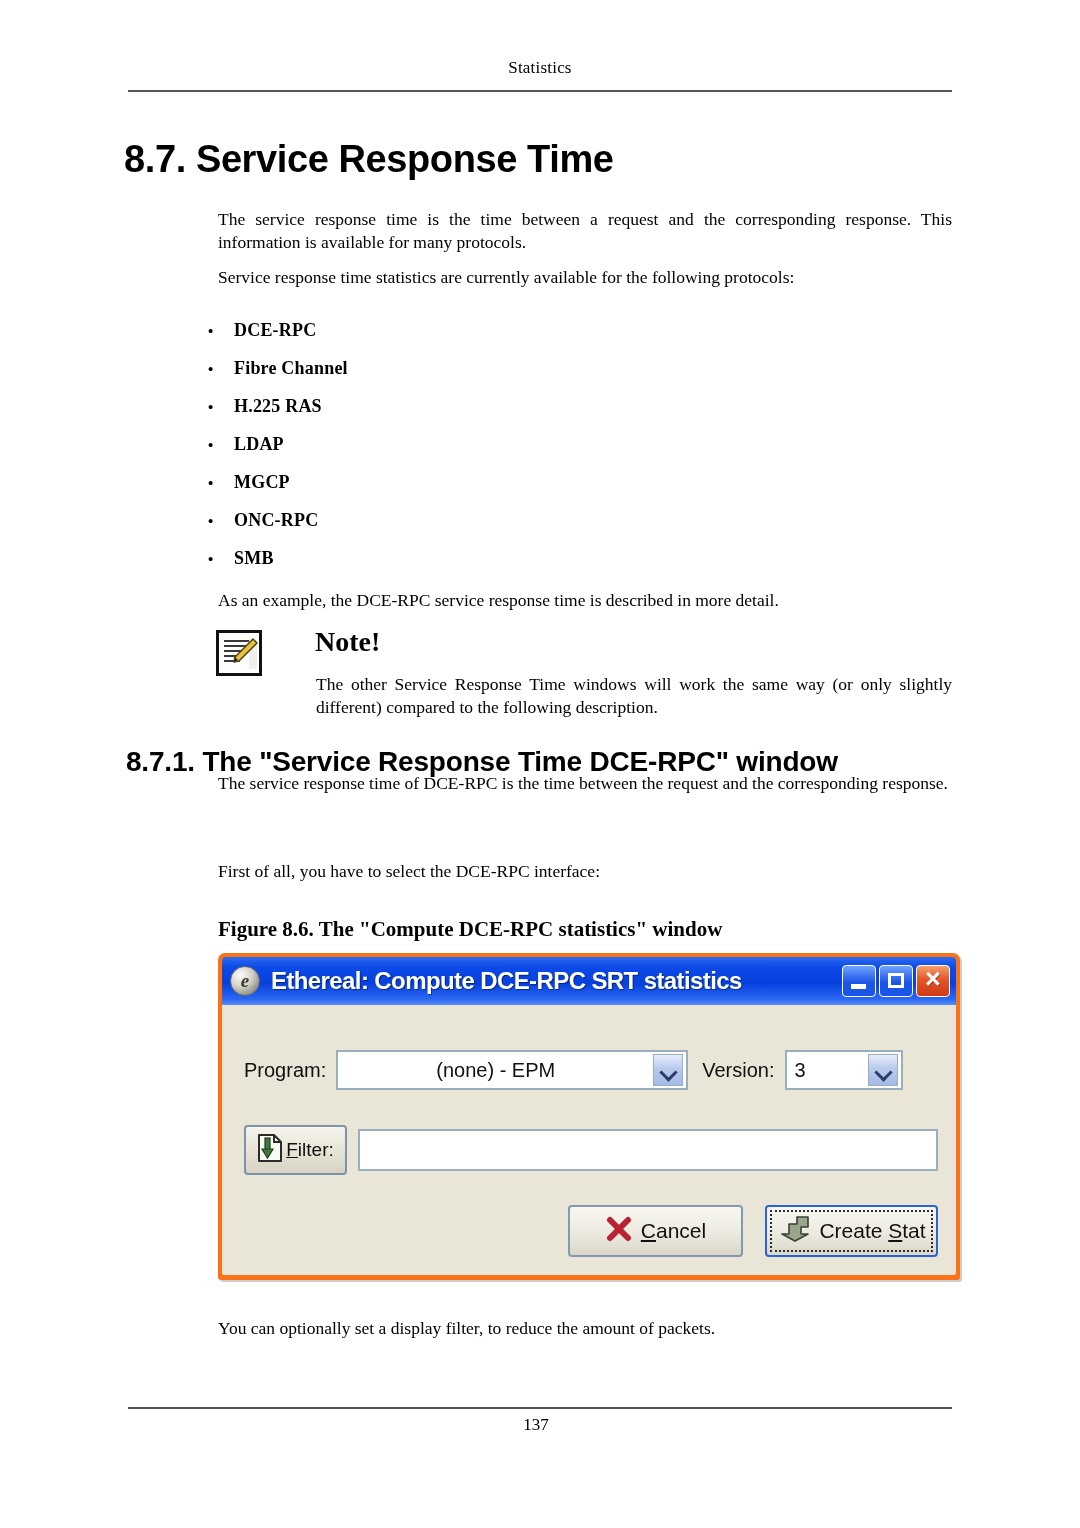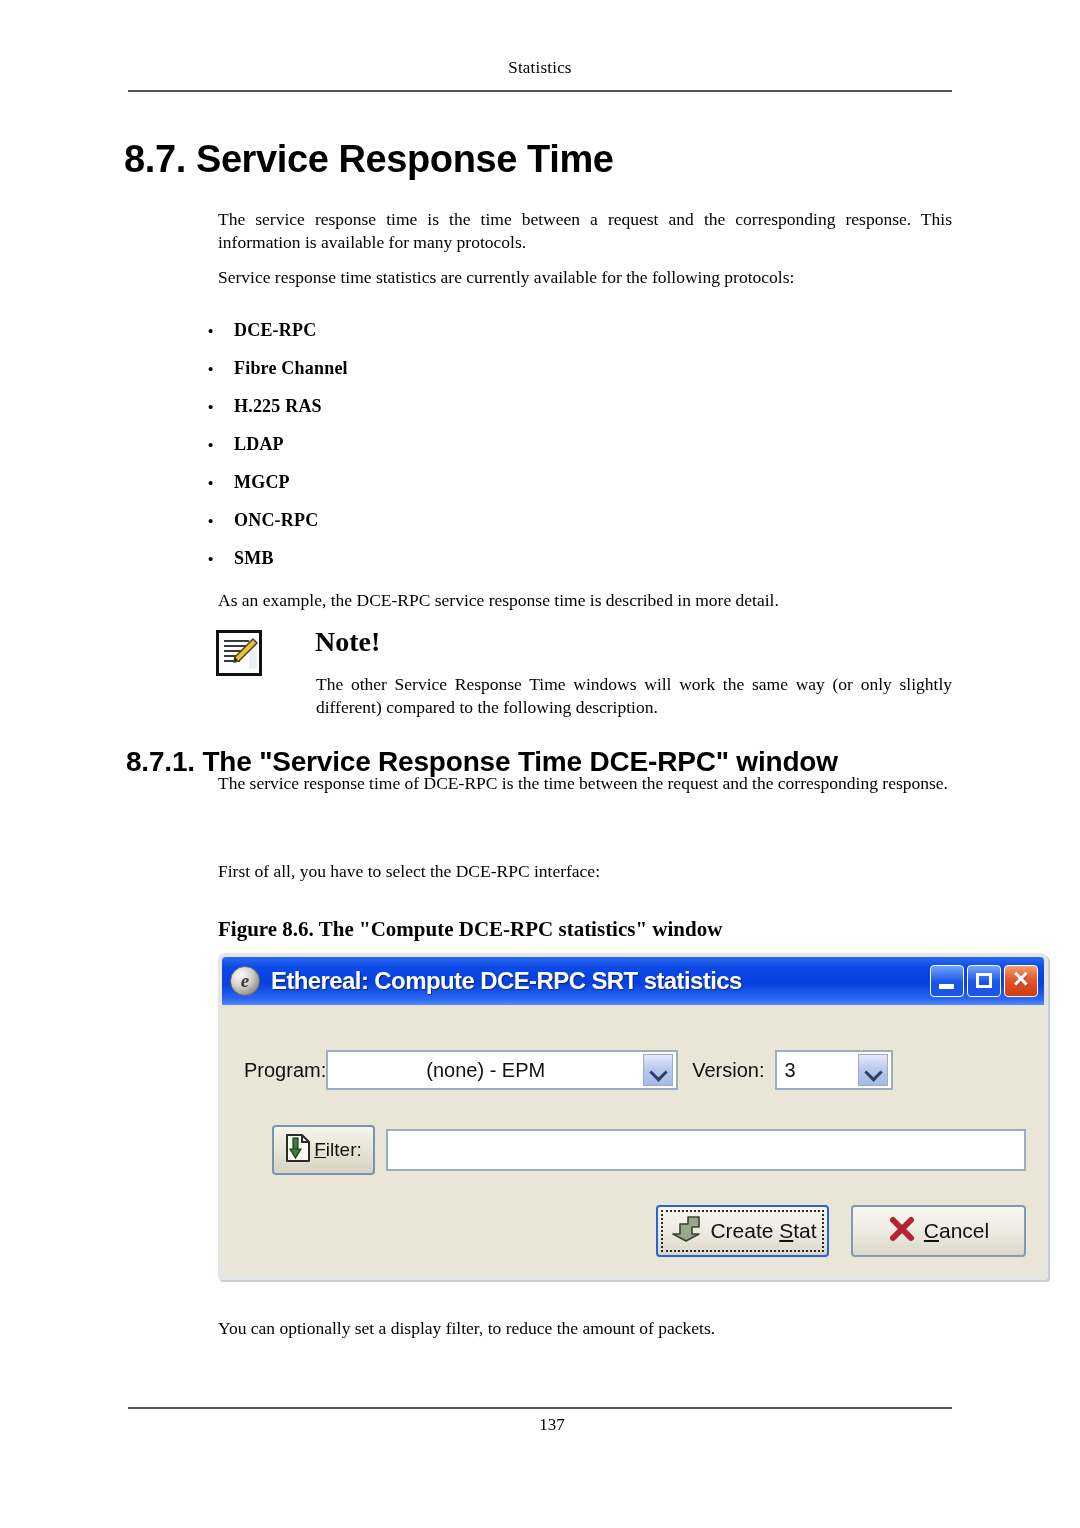--- a/index.html
+++ b/index.html
@@ -126,23 +126,23 @@
     font-weight: bold;
     font-size: 21px;
     white-space: nowrap;
   }
 
   
   .dialog {
     position: absolute;
     left: 218px;
     top: 953px;
-    width: 830px;
+    width: 742px;
     height: 327px;
-    background: #e5e5e5;
+    background: #f97316;
     border-radius: 7px 7px 3px 3px;
     box-sizing: border-box;
     padding: 4px 4px 5px 4px;
     box-shadow: 2px 2px 0 rgba(0,0,0,.20);
   }
   .titlebar {
     position: relative;
     height: 48px;
     background: linear-gradient(to bottom,
                 #2C6BF0 0%, #0C49E6 22%, #0740DF 55%, #2A68F2 88%, #5A8CF8 100%);
@@ -280,33 +280,32 @@
   }
   .combo .arrow-btn::after {
     content: "";
     position: absolute;
     left: 8px; top: 11px;
     width: 10px; height: 10px;
     border-left: 3px solid #2C3E66;
     border-bottom: 3px solid #2C3E66;
     transform: rotate(-45deg);
   }
-  #combo-program { width: 352px; }
+  #combo-program { width: 352px; margin-left: 10px; }
   #combo-version { width: 118px; margin-left: 10px; }
   .lbl-version { margin-left: 14px; }
 
   
   .row-filter {
     position: absolute;
     left: 22px;
     top: 120px;
     right: 18px;
     display: flex;
     align-items: center;
-    margin-left: 28px;
   }
   .filter-btn {
     width: 103px;
     height: 50px;
     background: linear-gradient(to bottom,#F6F5EC 0%, #E6E3D4 55%, #D6D3C2 100%);
     border: 2px solid #7C93AE;
     border-radius: 4px;
     box-sizing: border-box;
     display: flex;
     align-items: center;
@@ -374,21 +373,21 @@
   .footer-rule {
     position: absolute;
     left: 128px;
     top: 1407px;
     width: 824px;
     height: 2px;
     background: #555555;
   }
   .page-num {
     position: absolute;
-    left: 140px;
+    left: 124px;
     top: 1415px;
     width: 824px;
     text-align: center;
     font-size: 17px;
   }
 </style>
 </head>
 <body>
 
 <div class="page-header">Statistics</div>
@@ -500,39 +499,39 @@
               <polygon points="5,16 16,16 10.5,25"></polygon>
             </g>
           </svg>
         </span>
         <span class="txt"><u>F</u><span>ilter:</span></span>
       </span>
       <span class="filter-input" title=""></span>
     </div>
 
     <div class="row-actions">
-      <span class="btn default" id="btn-create">
-        <span>
-          <svg width="34" height="28" viewBox="0 0 34 28" xmlns="http://www.w3.org/2000/svg">
-            <polygon points="20,2 31,2 31,12 24,12 24,19 31,19 18,26 5,19 12,19 12,9 20,9" fill="#9aa68c" stroke="#3b4233" stroke-width="1.6" stroke-linejoin="round"></polygon>
-          </svg>
-        </span>
-        <span class="txt"><span>Create </span><u>S</u><span>tat</span></span>
-      </span>
       <span class="btn" id="btn-cancel">
         <span>
           <svg width="28" height="26" viewBox="0 0 28 26" xmlns="http://www.w3.org/2000/svg">
             <g stroke="#b82233" stroke-width="6" stroke-linecap="round">
               <line x1="5" y1="4" x2="23" y2="22"></line>
               <line x1="23" y1="4" x2="5" y2="22"></line>
             </g>
           </svg>
         </span>
         <span class="txt"><u>C</u><span>ancel</span></span>
       </span>
+      <span class="btn default" id="btn-create">
+        <span>
+          <svg width="34" height="28" viewBox="0 0 34 28" xmlns="http://www.w3.org/2000/svg">
+            <polygon points="20,2 31,2 31,12 24,12 24,19 31,19 18,26 5,19 12,19 12,9 20,9" fill="#9aa68c" stroke="#3b4233" stroke-width="1.6" stroke-linejoin="round"></polygon>
+          </svg>
+        </span>
+        <span class="txt"><span>Create </span><u>S</u><span>tat</span></span>
+      </span>
     </div>
 
   </div>
 </div>
 
 <div class="para nojust" style="top:1317px;">You can optionally set a display filter, to reduce the amount of packets.</div>
 
 <div class="footer-rule"></div>
 <div class="page-num">137</div>
 

